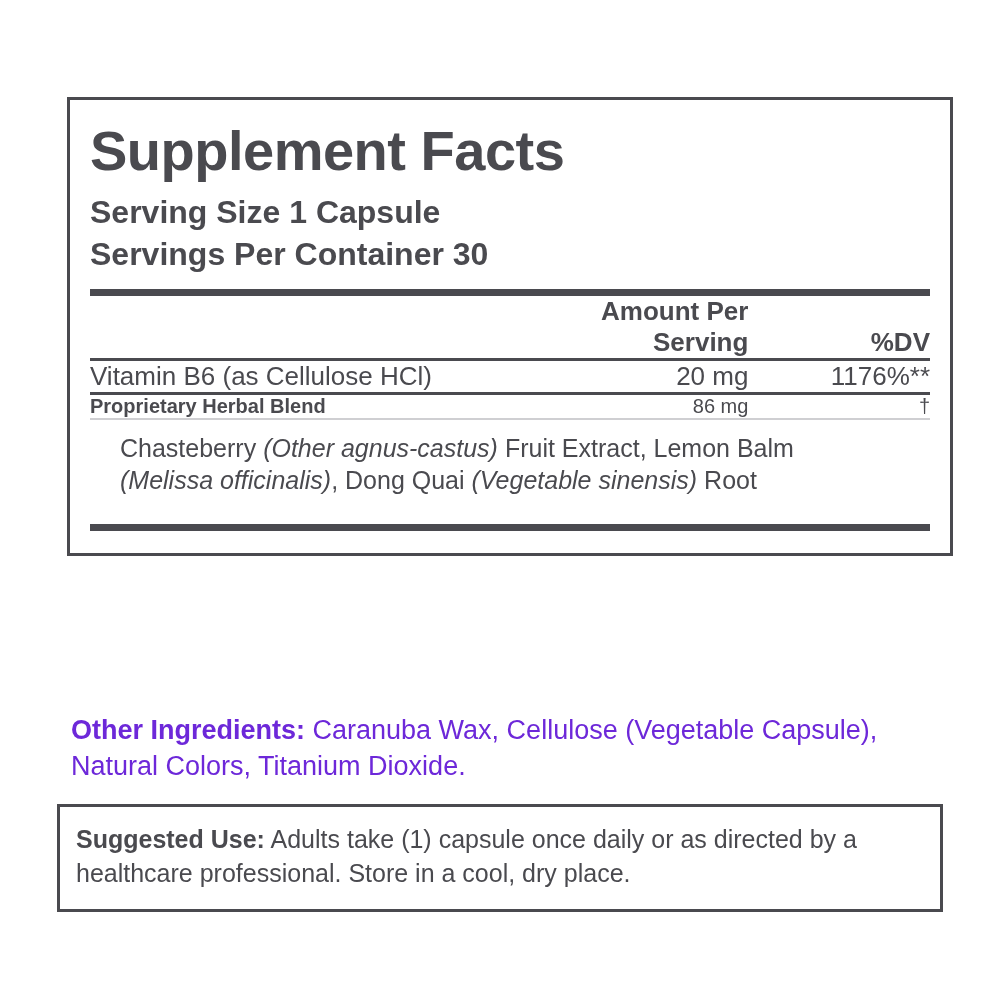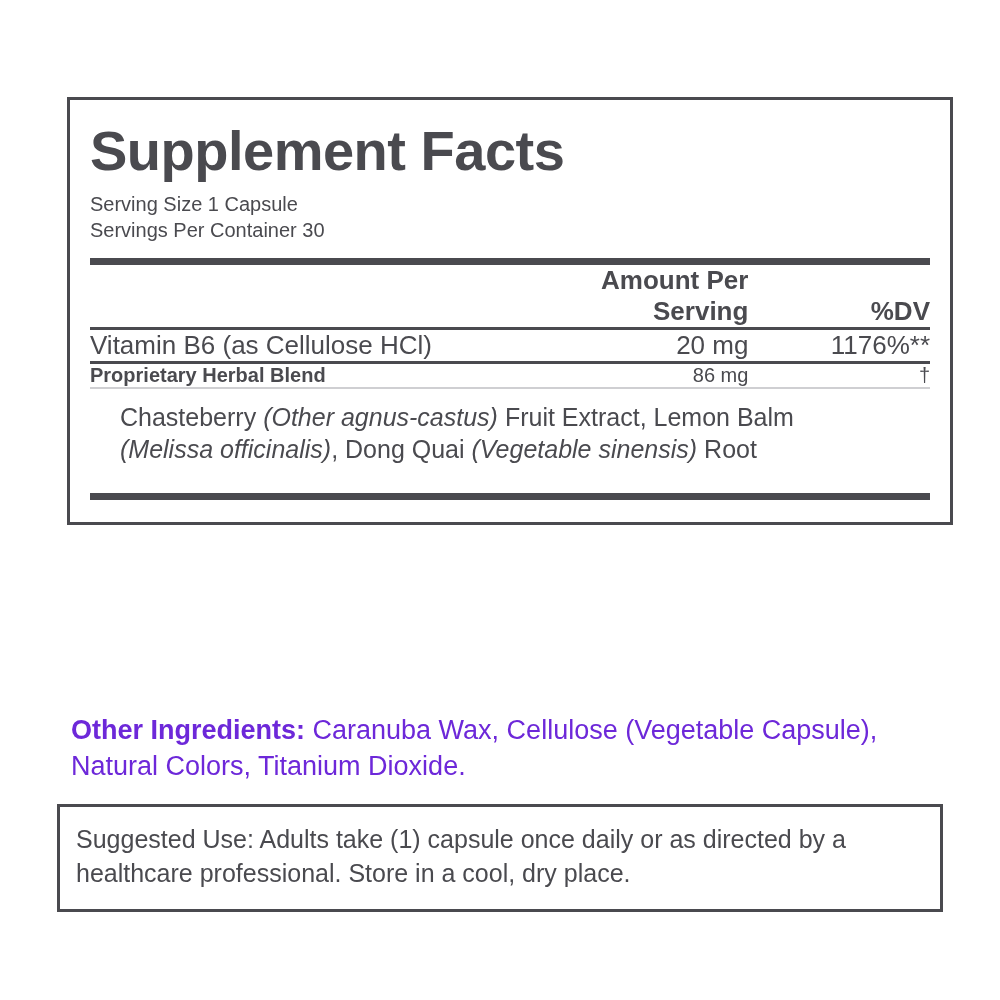--- a/index.html
+++ b/index.html
@@ -38,24 +38,24 @@
   .title {
     font-size: 56px;
     font-weight: 700;
     letter-spacing: -0.5px;
     color: #4a4a4f;
     line-height: 1.05;
     margin: 4px 0 10px 0;
   }
 
   .serving-line {
-    font-size: 20px;
+    font-size: 32px;
     line-height: 1.32;
     color: #4a4a4f;
-    font-weight: 400;
+    font-weight: 700;
   }
 
   .rule-thick {
     border: 0;
     border-top: 7px solid #4a4a4f;
     margin: 14px 0 0 0;
   }
   .rule-medium {
     border: 0;
     border-top: 3px solid #4a4a4f;
@@ -144,21 +144,21 @@
     left: 57px;
     top: 804px;
     width: 886px;
     box-sizing: border-box;
     border: 3px solid #4a4a4f;
     padding: 16px 16px 18px 16px;
     font-size: 25px;
     line-height: 1.35;
     color: #4a4a4f;
   }
-  .suggested b { font-weight: 400; }
+  .suggested b { font-weight: 700; }
 </style>
 </head>
 <body>
 
 <div class="page">
 
   <div class="panel">
 
     <div class="title">Supplement Facts</div>
 

